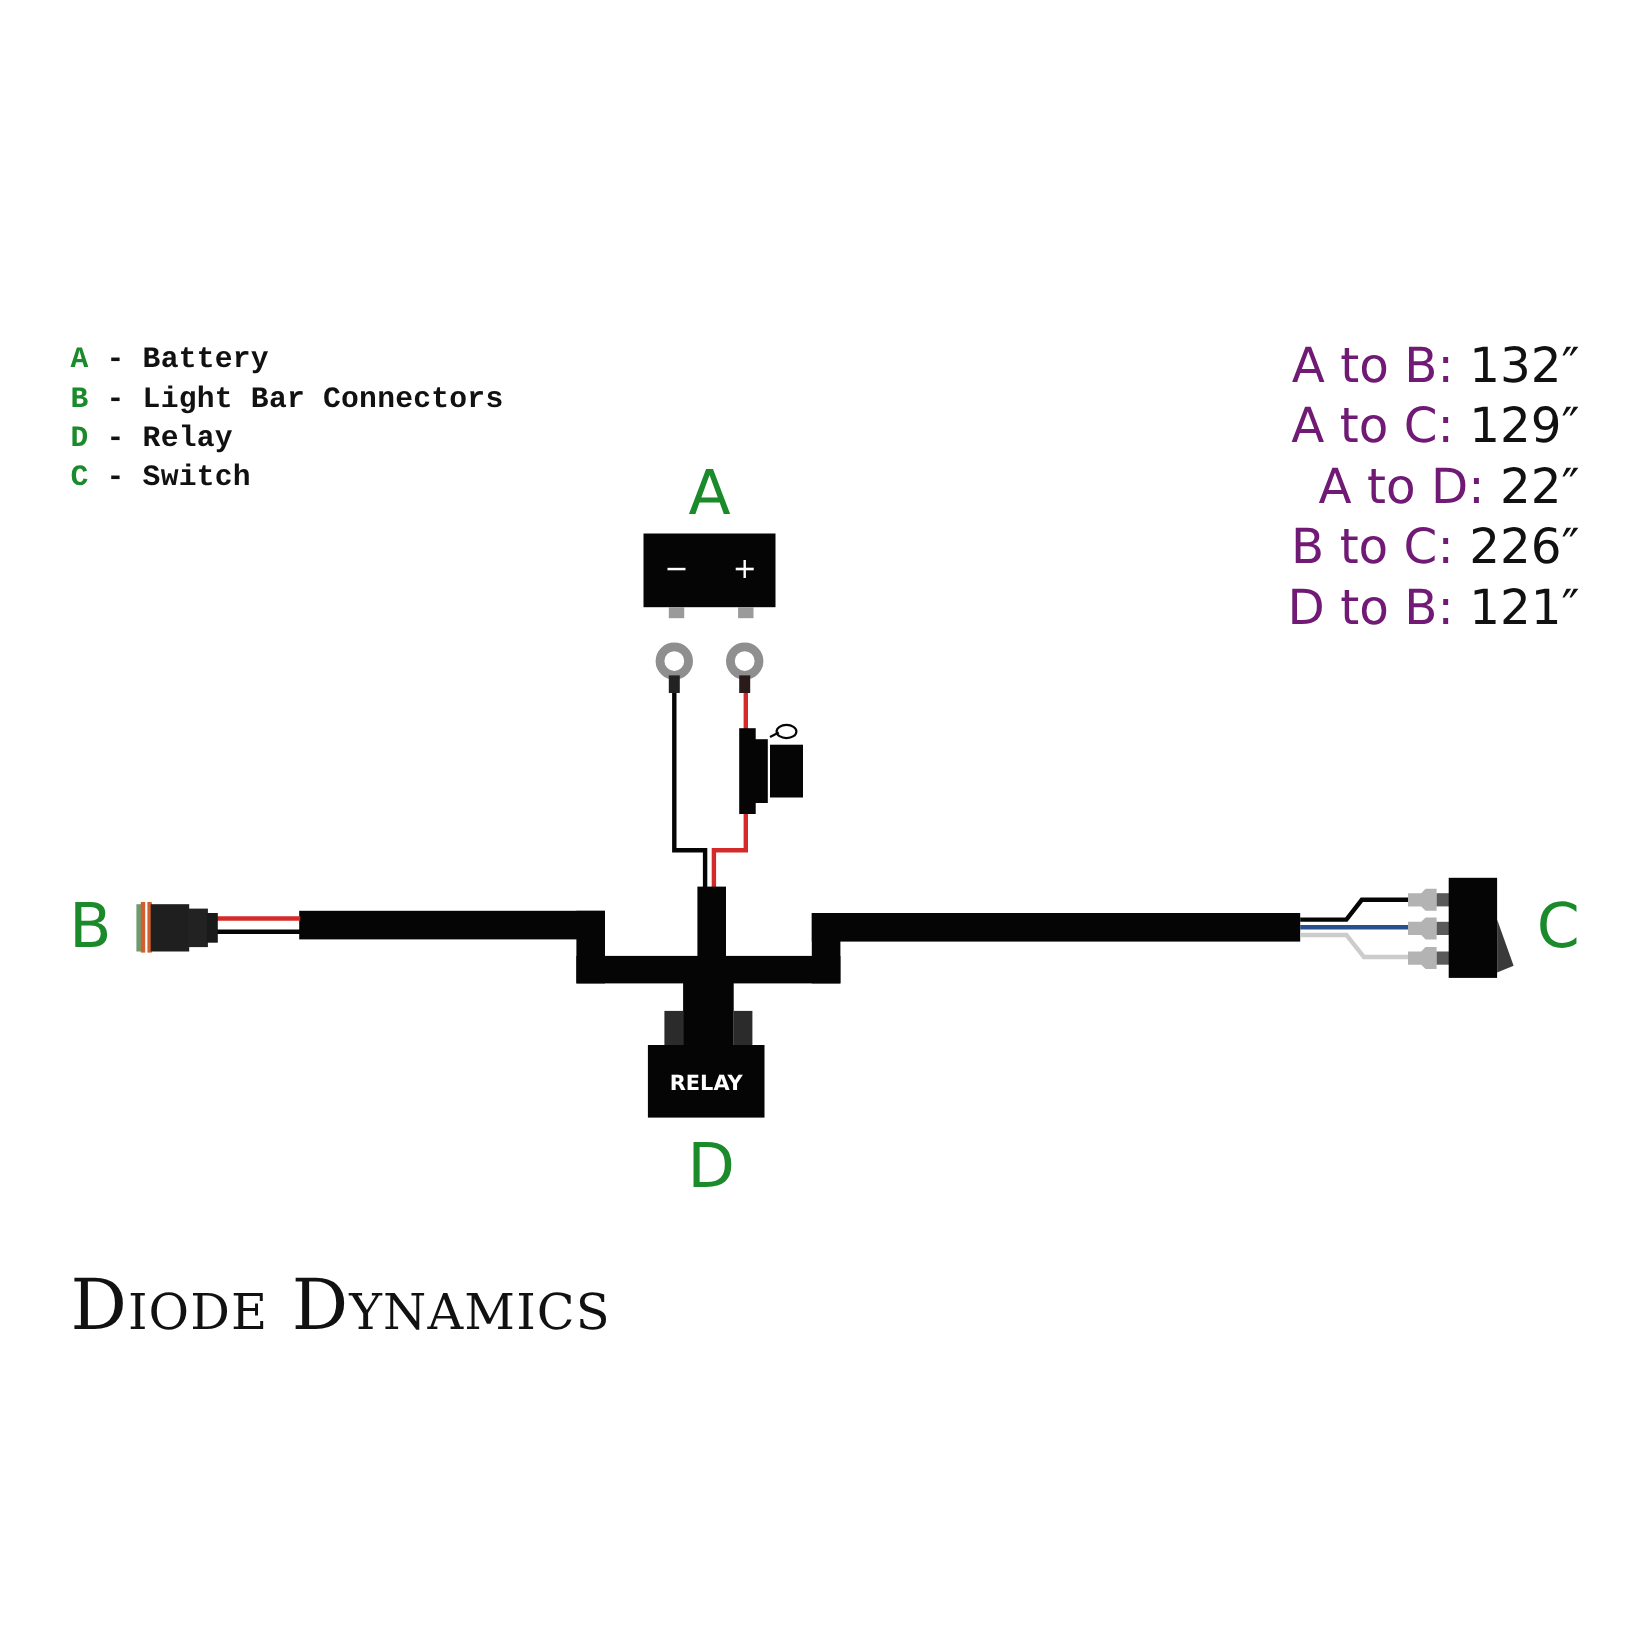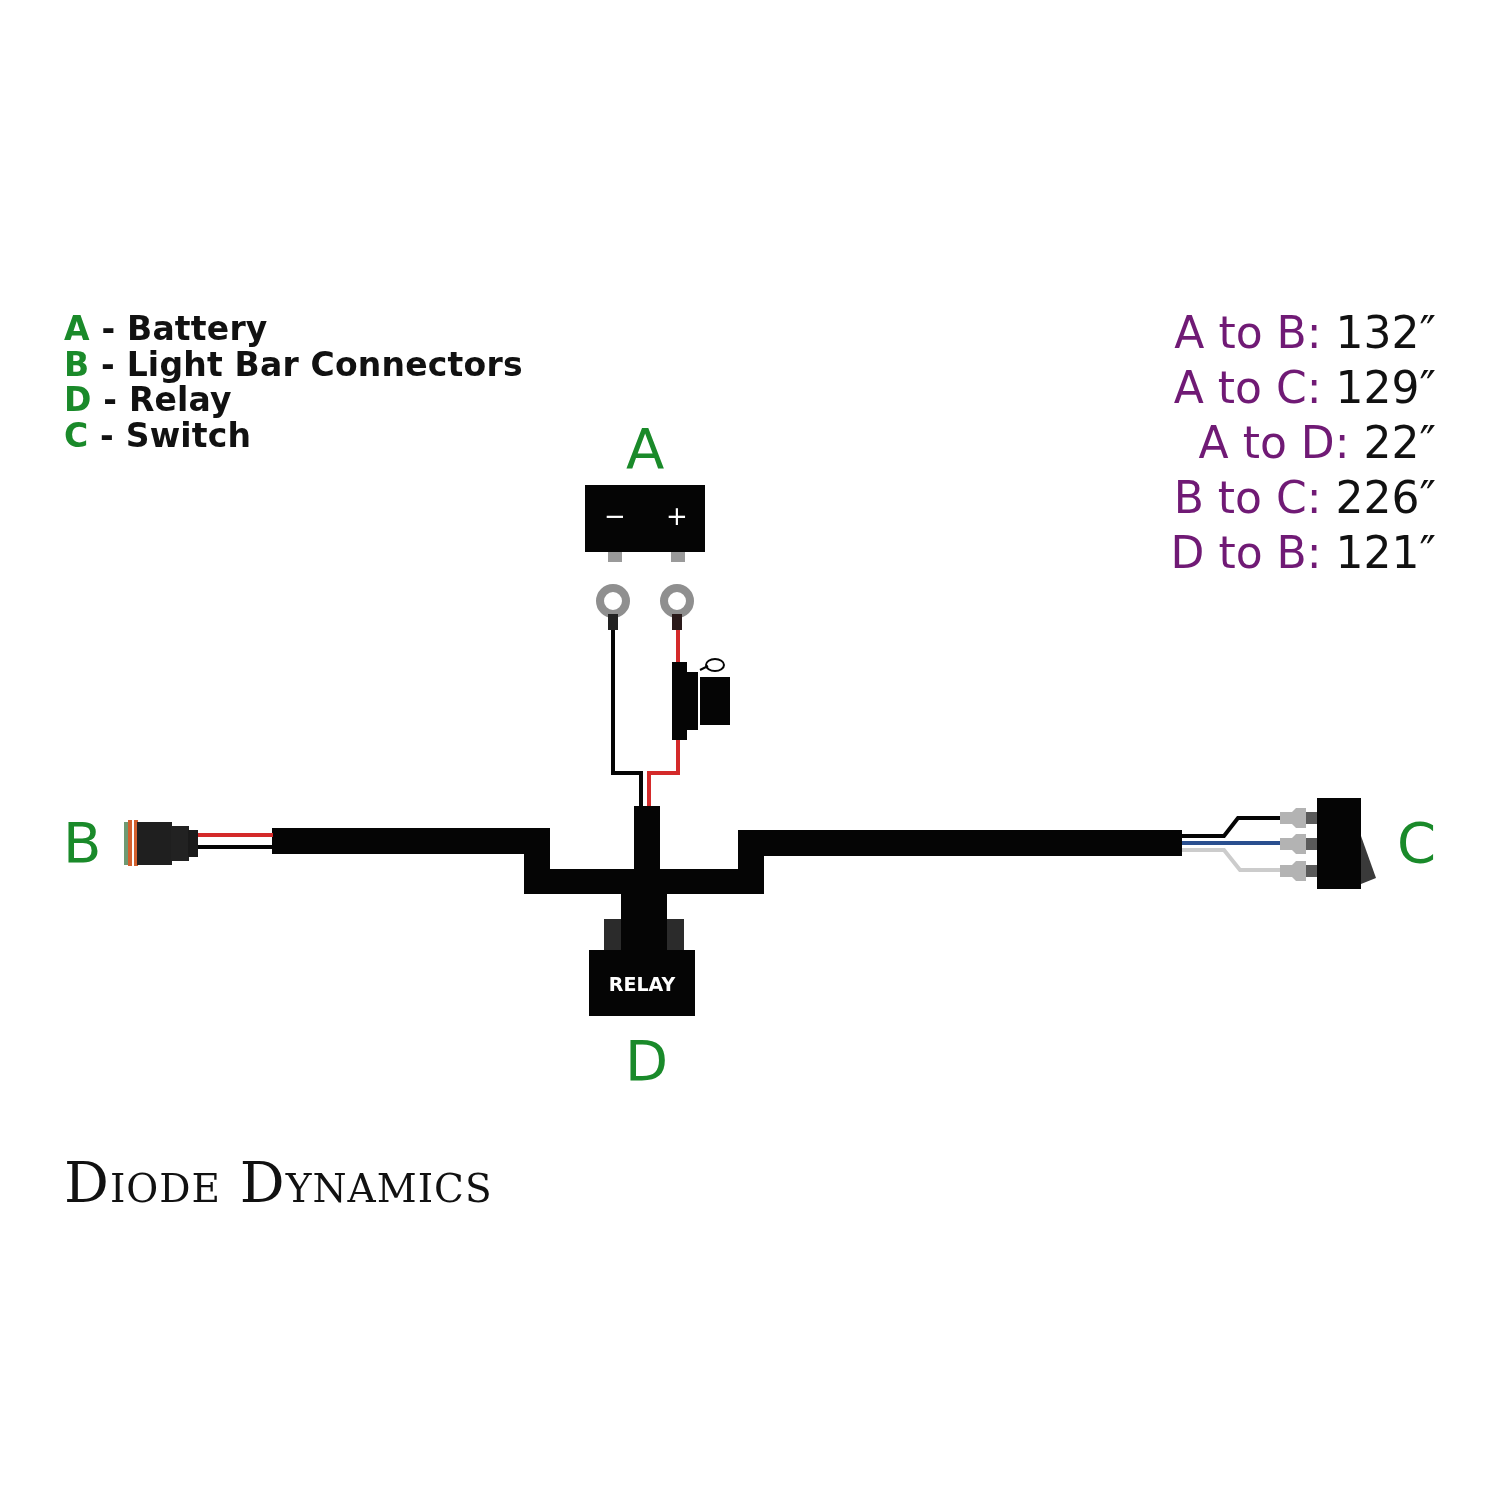--- a/index.html
+++ b/index.html
@@ -3,40 +3,40 @@
   <meta charset="utf-8">
   <style>
     html, body { margin: 0; padding: 0; background: #ffffff; }
     #stage {
       position: relative; width: 1500px; height: 1500px; overflow: hidden;
       background: #ffffff;
       font-family: "DejaVu Sans", "Liberation Sans", sans-serif;
     }
     .legend {
       position: absolute; left: 64px; top: 311px;
-      font-size: 33px; font-weight: bold; line-height: 35.5px; color: #111;
+      font-size: 27px; font-weight: bold; line-height: 35.5px; color: #111; font-family: Liberation Mono, monospace;
     }
     .legend .row { white-space: nowrap; letter-spacing: 0.2px; }
     .legend .key { color: #1a8a2a; }
     .lengths {
       position: absolute; right: 64px; top: 305px;
       font-size: 44px; line-height: 55px; text-align: right;
       font-family: "DejaVu Sans", sans-serif;
     }
     .lengths .row { white-space: nowrap; }
     .lengths .lbl { color: #701a75; }
     .lengths .val { color: #111; }
     .marker {
       position: absolute; color: #1a8a2a; font-size: 56px;
       font-family: "DejaVu Sans", sans-serif; line-height: 1;
     }
     .brand {
       position: absolute; left: 64px; top: 1150px;
       font-family: "DejaVu Serif", "Liberation Serif", serif;
-      color: #111; font-size: 56px; letter-spacing: 1px; white-space: nowrap;
+      color: #111; font-size: 64px; letter-spacing: 1px; white-space: nowrap;
       font-variant: small-caps;
       text-align: center;
     }
     .title {
       position: absolute; right: 64px; top: 1104px; text-align: right;
       font-size: 42px; font-weight: bold; color: #111; line-height: 54px;
       white-space: nowrap;
     }
     svg.diagram { position: absolute; left: 0; top: 0; }
   </style>

